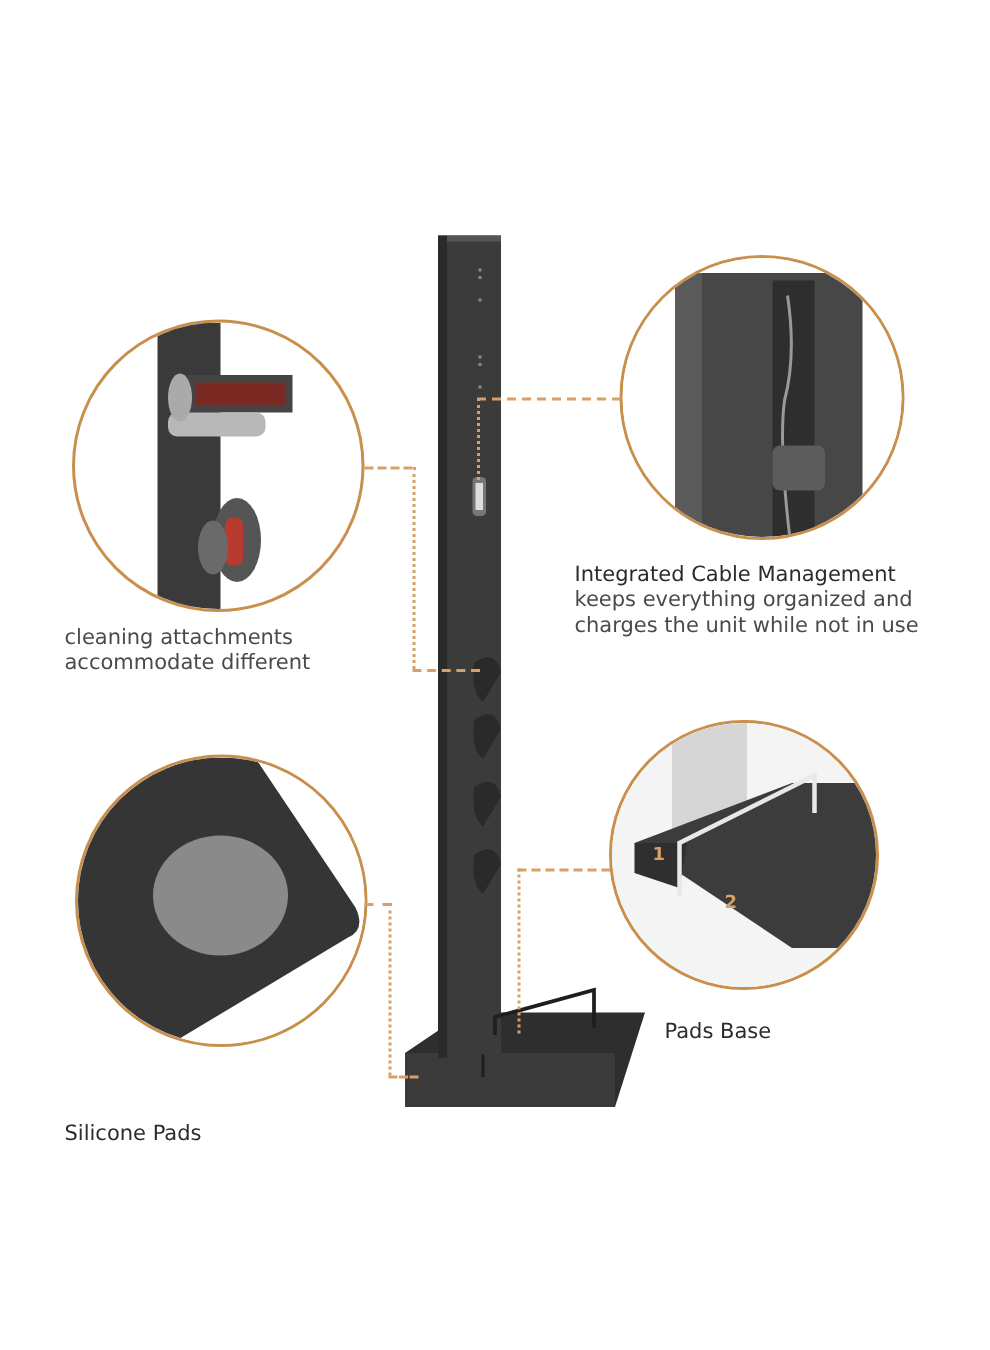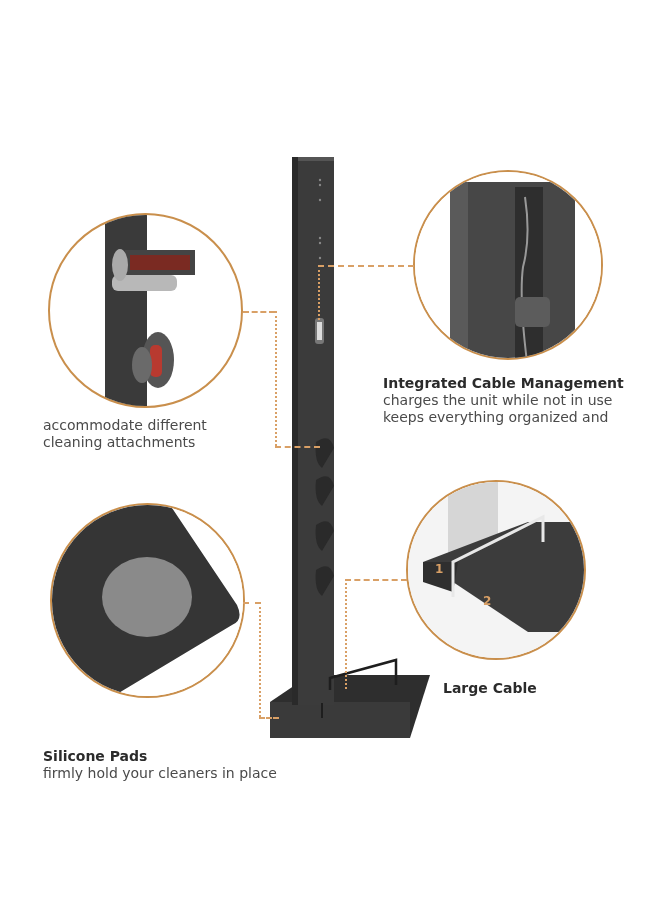--- a/index.html
+++ b/index.html
@@ -1,19 +1,19 @@
 <!DOCTYPE html>
 <html><head>
 <meta charset="utf-8">
 <style>
   html, body { margin: 0; padding: 0; }
   body { width: 660px; height: 900px; background: #ffffff; position: relative; overflow: hidden; font-family: "DejaVu Sans", sans-serif; }
   .abs { position: absolute; }
   .circle { position: absolute; border-radius: 50%; border: 2px solid #c98f4c; overflow: hidden; background: #fff; box-sizing: border-box; }
-  .title { font-weight: bold; color: #2b2b2b; font-size: 14px; line-height: 17px; white-space: nowrap; }
+  .title { font-weight: normal; color: #2b2b2b; font-size: 14px; line-height: 17px; white-space: nowrap; }
   .desc { color: #4a4a4a; font-size: 14px; line-height: 17px; white-space: nowrap; }
   .dash-h { position: absolute; height: 0; border-top: 2px dashed #d9a066; }
   .dash-v { position: absolute; width: 0; border-left: 2px dotted #d9a066; }
   svg { display: block; }
 </style>
 </head>
 <body>
 
 <div class="abs" style="left:270px; top:150px; width:160px; height:600px;">
   <svg width="160" height="600" viewBox="0 0 160 600">
@@ -99,30 +99,29 @@
 <div class="dash-h" style="left:275px; top:446px; width:45px;"></div>
 
 <div class="dash-h" style="left:243px; top:602px; width:18px;"></div>
 <div class="dash-v" style="left:259px; top:602px; height:115px;"></div>
 <div class="dash-h" style="left:259px; top:717px; width:20px;"></div>
 
 <div class="dash-h" style="left:345px; top:579px; width:62px;"></div>
 <div class="dash-v" style="left:345px; top:579px; height:110px;"></div>
 
 <div class="abs" style="left:43px; top:417px;">
+  <div class="desc">cleaning attachments</div>
   <div class="desc">accommodate different</div>
-  <div class="desc">cleaning attachments</div>
 </div>
 
 <div class="abs" style="left:383px; top:375px;">
   <div class="title">Integrated Cable Management</div>
+  <div class="desc">keeps everything organized and</div>
   <div class="desc">charges the unit while not in use</div>
-  <div class="desc">keeps everything organized and</div>
 </div>
 
 <div class="abs" style="left:43px; top:748px;">
   <div class="title">Silicone Pads</div>
-  <div class="desc">firmly hold your cleaners in place</div>
 </div>
 
 <div class="abs" style="left:443px; top:680px;">
-  <div class="title">Large Cable</div>
+  <div class="title">Pads Base</div>
 </div>
 
 </body></html>

